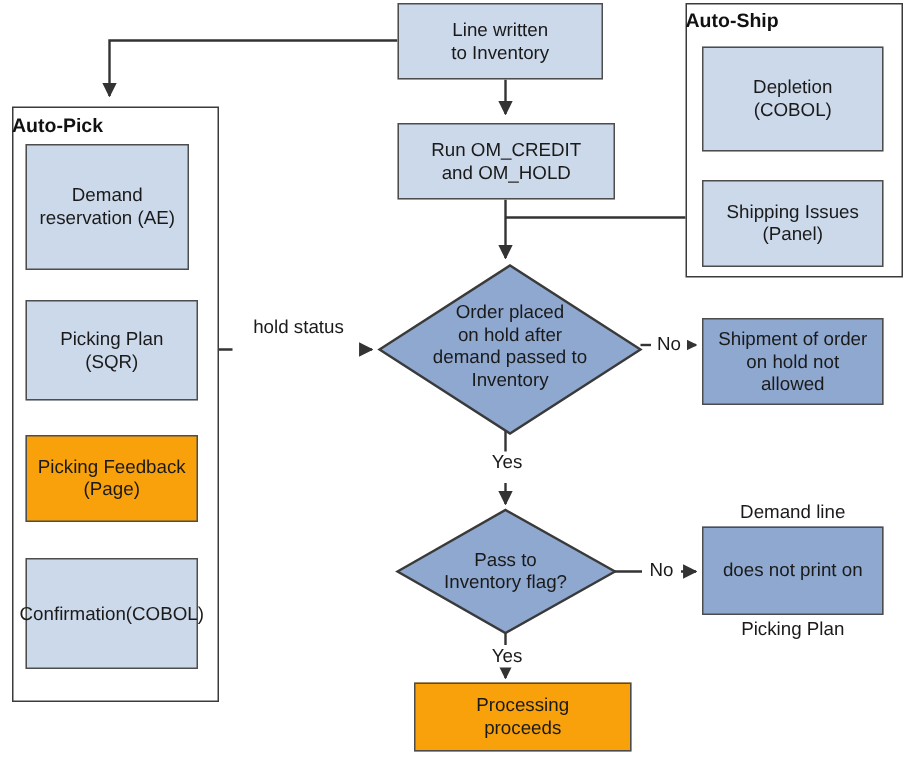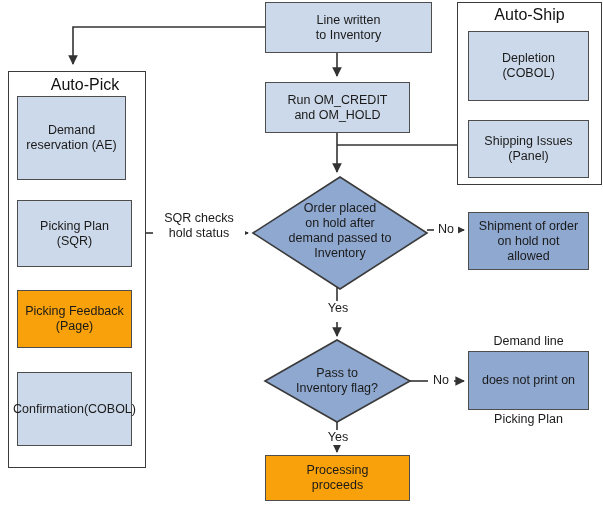--- a/index.html
+++ b/index.html
@@ -47,24 +47,23 @@
     background: #f9a10a;
   }
   .group-box {
     position: absolute;
     box-sizing: border-box;
     background: #ffffff;
     border: 1.5px solid #3b3b3b;
   }
   .group-title {
     position: absolute;
-    font-size: 16px;
-    font-weight: normal;
+    font-size: 13px;
+    font-weight: bold;
     color: #111111;
-    text-align: center;
     white-space: nowrap;
   }
   .edge-label {
     position: absolute;
     font-size: 12.5px;
     line-height: 15px;
     color: #1a1a1a;
     background: #ffffff;
     text-align: center;
     white-space: nowrap;
@@ -149,21 +148,21 @@
   <div class="node orange" style="left:17px; top:290px; width:115px; height:58px; flex-direction:column;">
     <span>Picking Feedback</span>
     <span>(Page)</span>
   </div>
 
   <div class="node light" style="left:17px; top:372px; width:115px; height:74px; flex-direction:row;">
     <span>Confirmation</span>
     <span>(COBOL)</span>
   </div>
 
-  <div class="node light" style="left:265px; top:2px; width:167px; height:51px; flex-direction:column;">
+  <div class="node light" style="left:265px; top:2px; width:137px; height:51px; flex-direction:column;">
     <span>Line written</span>
     <span>to Inventory</span>
   </div>
 
   <div class="node light" style="left:265px; top:82px; width:145px; height:51px; flex-direction:column;">
     <span>Run OM_CREDIT</span>
     <span>and OM_HOLD</span>
   </div>
 
   <div class="group-box" style="left:457px; top:2px; width:145px; height:183px;"></div>
@@ -196,27 +195,26 @@
     <span>on hold not</span>
     <span>allowed</span>
   </div>
 
   <div class="node mid" style="left:468px; top:351px; width:121px; height:59px; flex-direction:column;gap:24px;">
     <span>Demand line</span>
     <span>does not print on</span>
     <span>Picking Plan</span>
   </div>
 
-  <div class="node orange" style="left:265px; top:455px; width:145px; height:46px; flex-direction:column;">
+  <div class="node orange" style="left:276px; top:455px; width:145px; height:46px; flex-direction:column;">
     <span>Processing</span>
     <span>proceeds</span>
   </div>
 
   <div class="edge-label" style="left:153px; top:211px; width:90px;">
-    <div>SQR checks</div>
     <div>hold status</div>
   </div>
 
   <div class="edge-label" style="left:434px; top:222px; width:22px;">No</div>
 
   <div class="edge-label" style="left:322px; top:301px; width:30px;">Yes</div>
 
   <div class="edge-label" style="left:428px; top:373px; width:24px;">No</div>
 
   <div class="edge-label" style="left:322px; top:430px; width:30px;">Yes</div>

